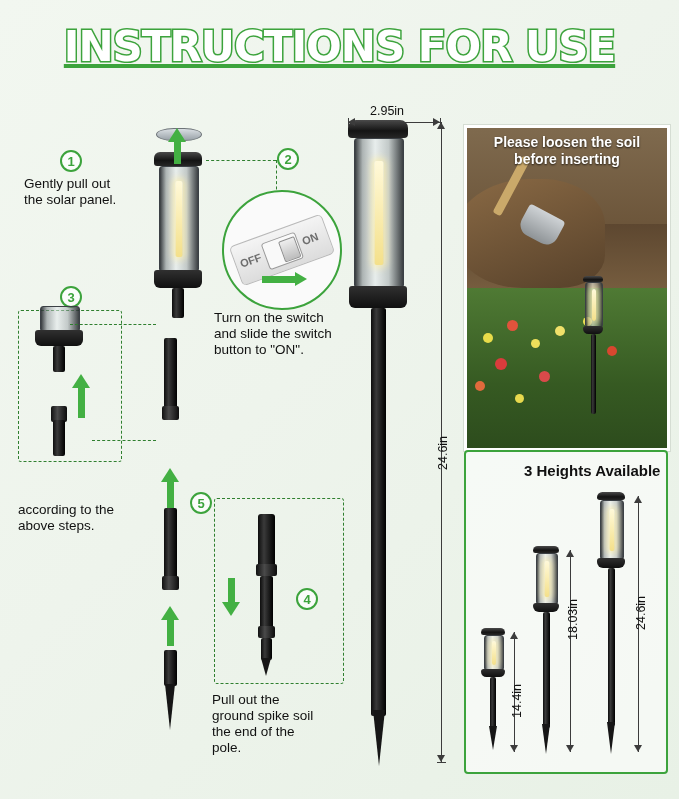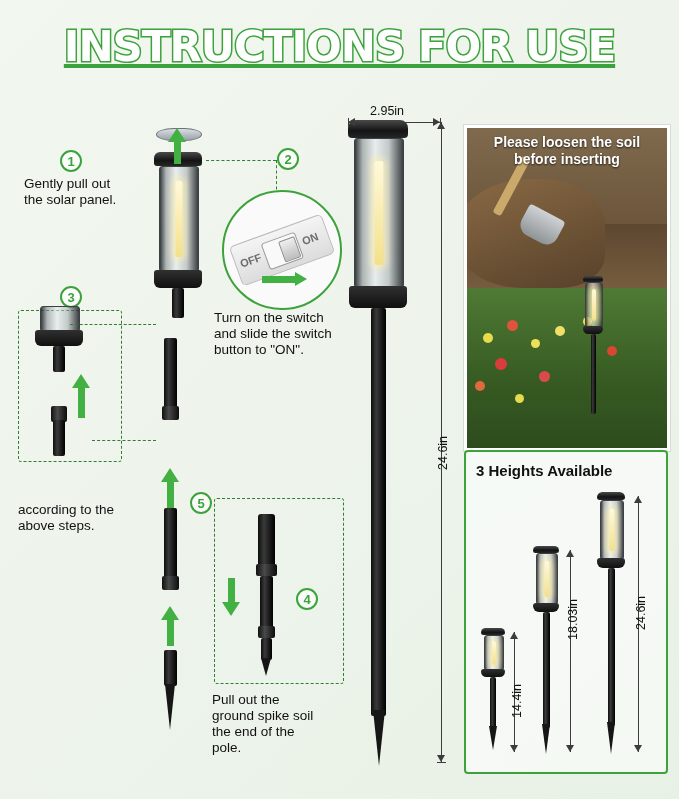--- a/index.html
+++ b/index.html
@@ -198,21 +198,21 @@
 
   
   .hbox{
     position:absolute;
     border:2px solid #3ca33c;
     border-radius:4px;
     background:rgba(255,255,255,.55);
   }
   .hbox-title{
     position:absolute;
-    font-size:15px;font-weight:bold;color:#111;
+    font-size:15px;font-weight:bold;color:#111;margin-left:48px;
   }
 
   
   .dbox{
     position:absolute;
     border:1.5px dashed #2f7f2f;
     border-radius:3px;
   }
 </style>
 </head>

